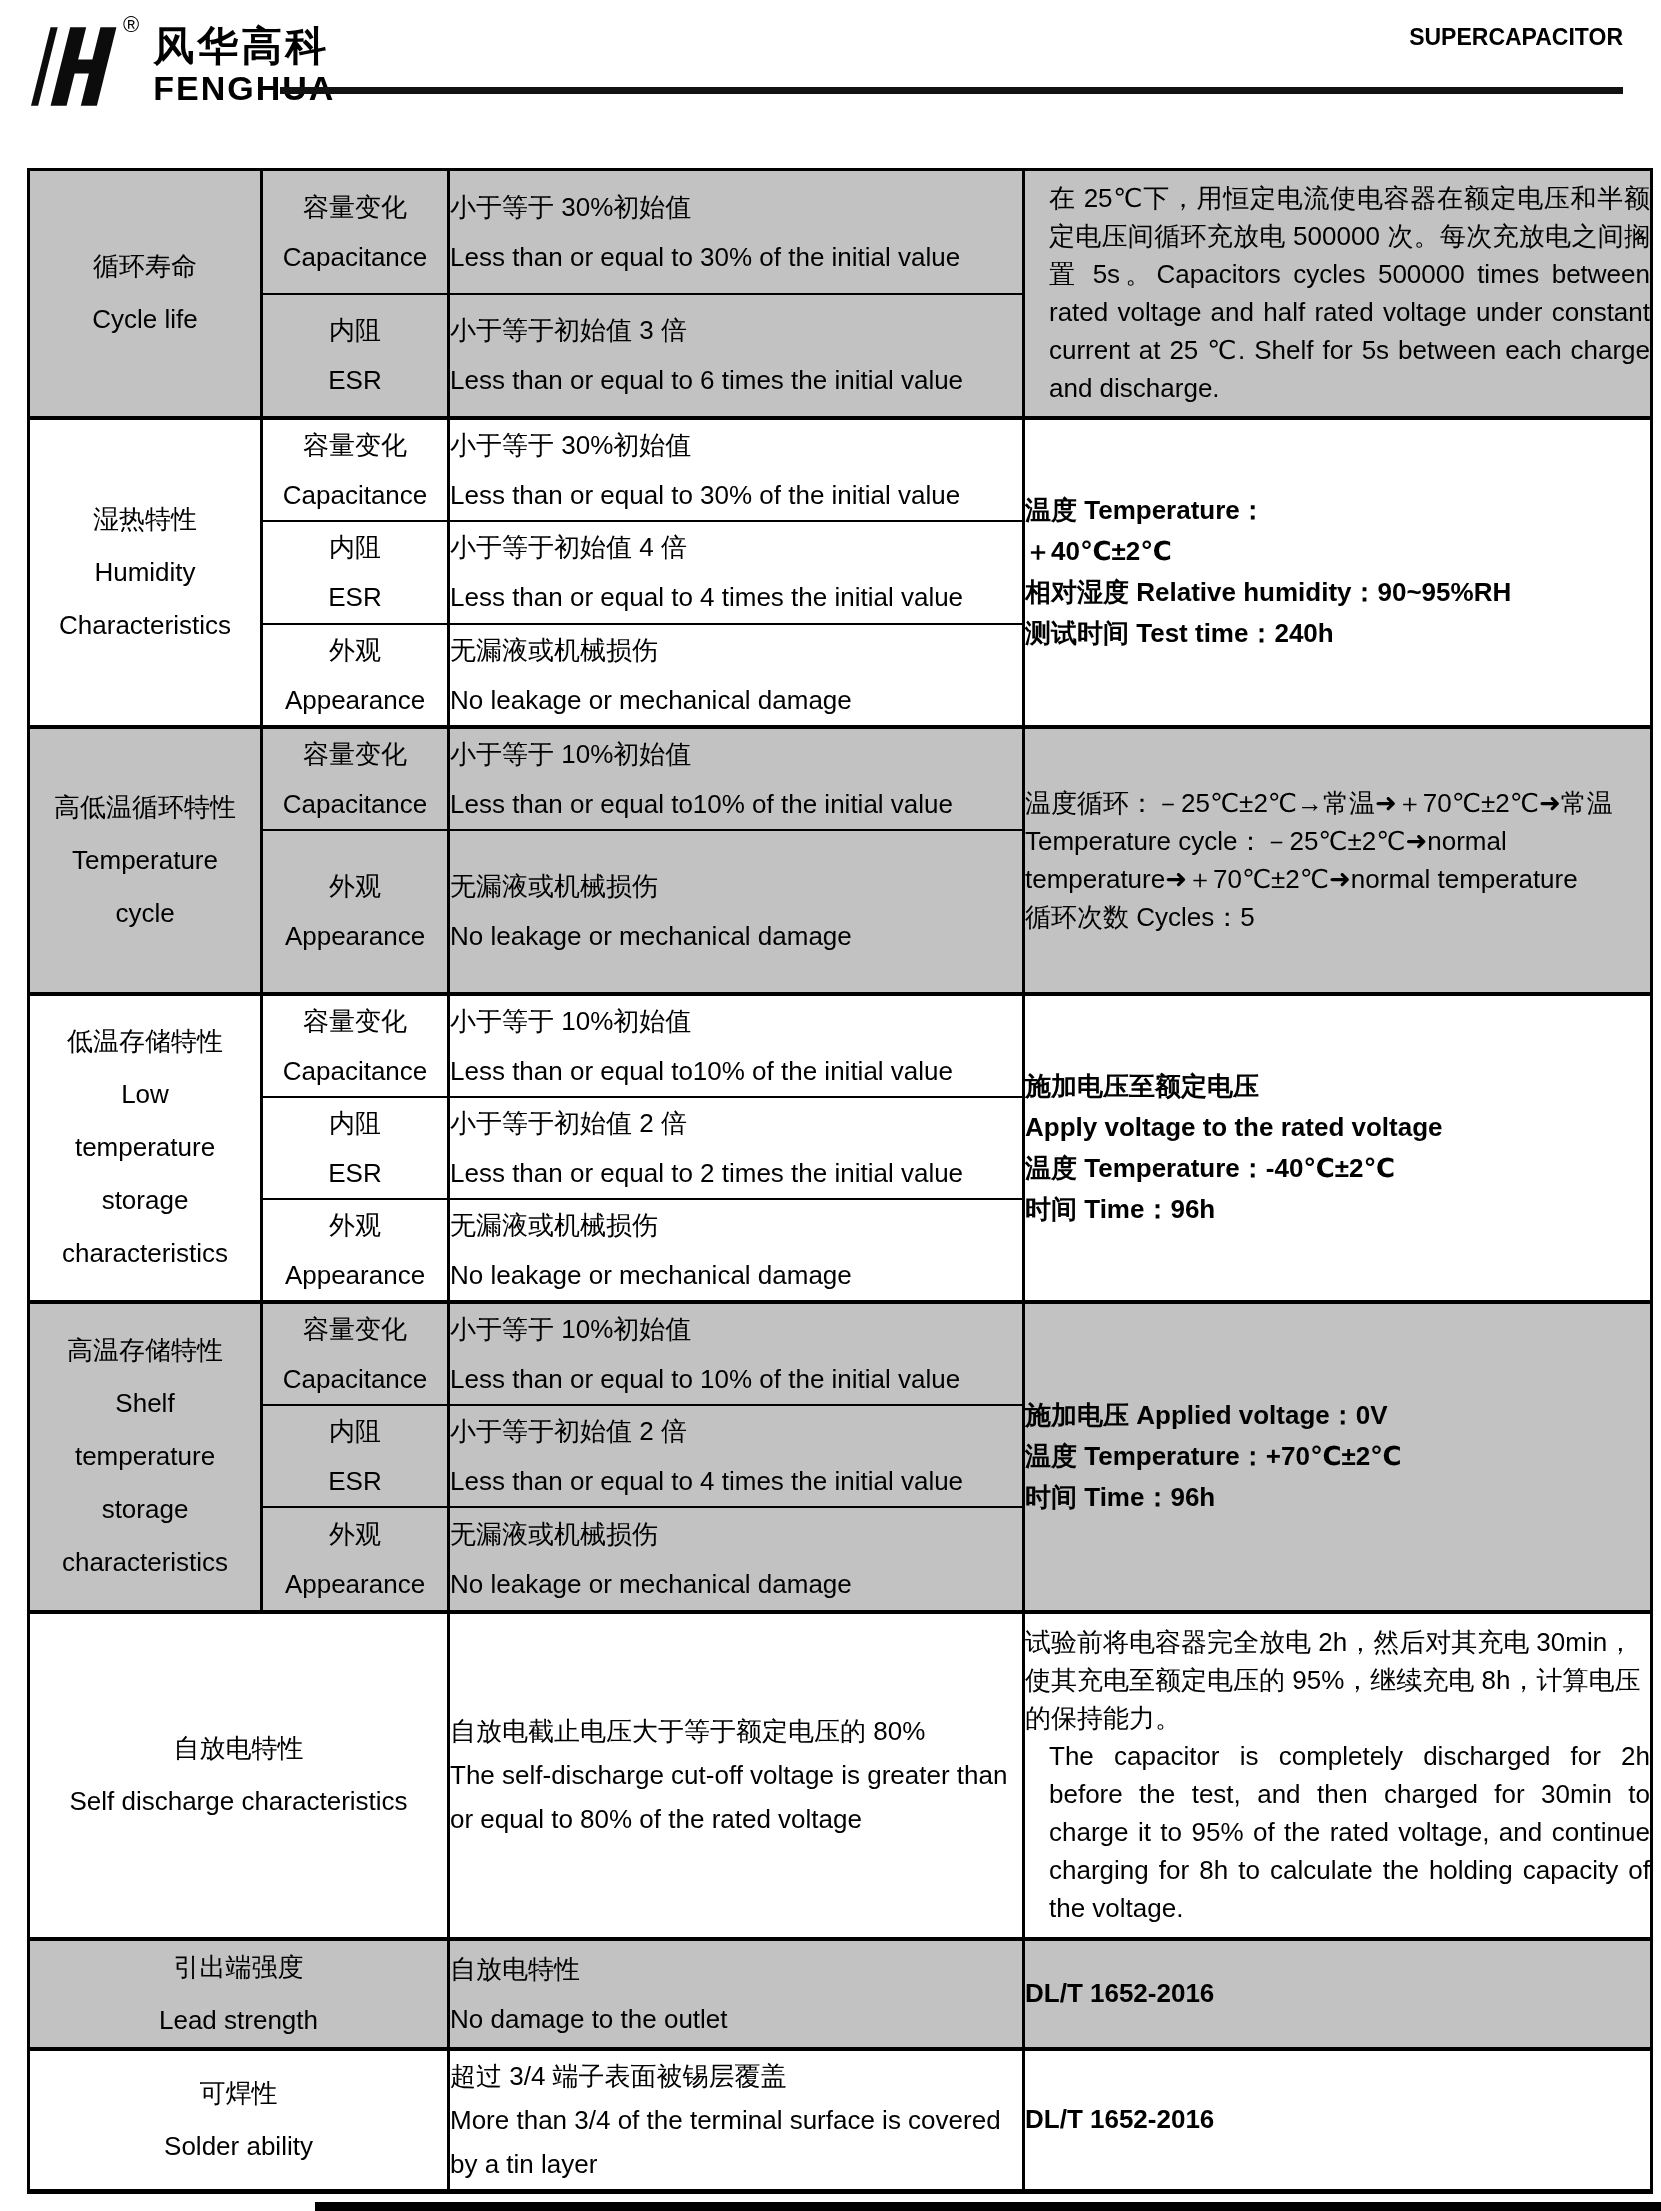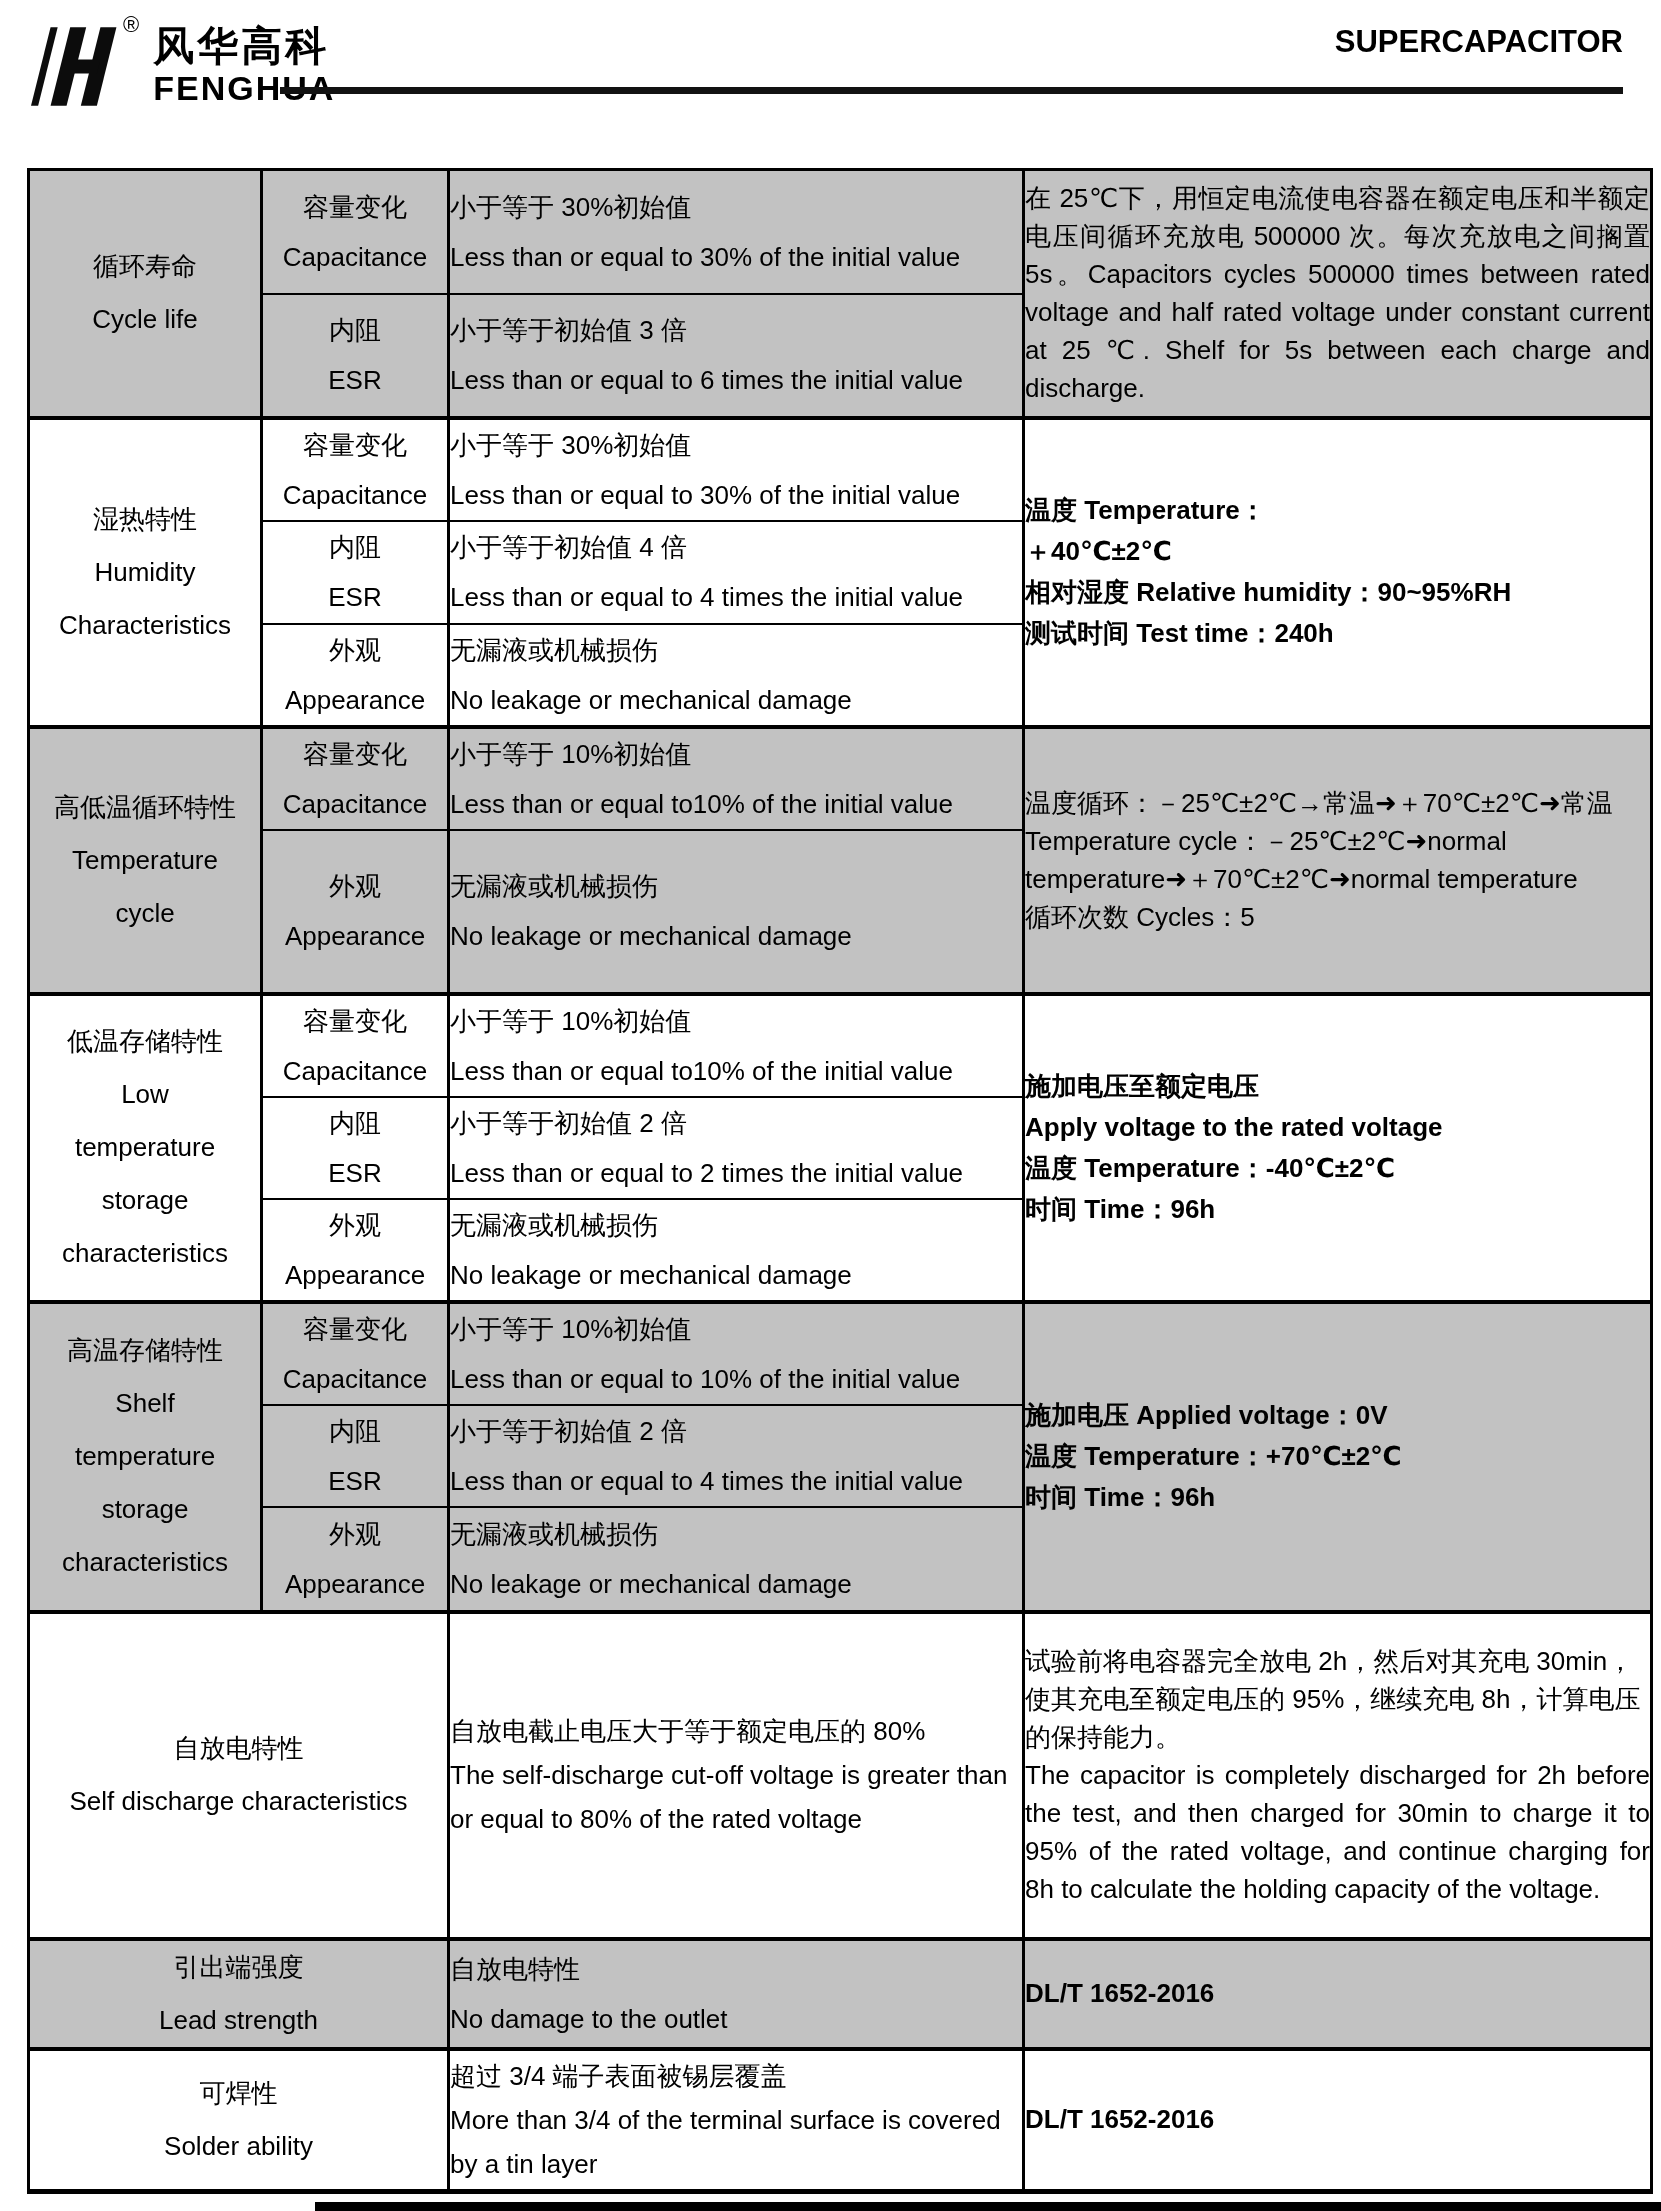--- a/index.html
+++ b/index.html
@@ -6,41 +6,41 @@
   body{font-family:"Liberation Sans","DejaVu Sans",sans-serif;color:#000;}
   .page{position:relative;width:1661px;height:2212px;background:#fff;overflow:hidden;}
 
   
   .logo{position:absolute;left:30px;top:14px;display:flex;align-items:flex-start;}
   .logo-mark{width:91px;height:89px;margin-top:8px;}
   .reg{font-size:22px;line-height:1;margin:0 6px 0 2px;}
   .brand{display:flex;flex-direction:column;margin-left:8px;margin-top:12px;}
   .brand-cn{font-size:41px;font-weight:bold;letter-spacing:3px;line-height:1.0;}
   .brand-en{font-size:34px;font-weight:bold;letter-spacing:2px;line-height:1.05;margin-top:4px;}
-  .page-title{position:absolute;top:24px;right:38px;font-size:31px;font-weight:bold;letter-spacing:0px;}
+  .page-title{position:absolute;top:24px;right:38px;font-size:23px;font-weight:bold;letter-spacing:0px;}
   .header-rule{position:absolute;left:280px;top:87px;width:1343px;height:7px;background:#121212;}
   .footer-bar{position:absolute;left:315px;bottom:0;width:1346px;height:10px;background:#000;}
 
   
   table.spec{position:absolute;left:27px;top:168px;width:1623px;border-collapse:collapse;
              table-layout:fixed;font-size:26px;border:3px solid #000;}
   table.spec td{border:2px solid #000;border-left-width:3px;border-right-width:3px;
                 padding:0;vertical-align:middle;overflow:hidden;word-wrap:break-word;}
   tr.sec td{border-top-width:4px;}
   tr.last td{border-bottom-width:5px;}
   .gray td{background:#c2c2c2;}
   .white td{background:#ffffff;}
 
   .lab{text-align:center;line-height:53px;margin-left:40px;}
   .item{text-align:center;line-height:50px;}
   .req{text-align:left;padding:0 8px 0 14px;line-height:50px;}
   .req-ml{text-align:left;padding:0 40px 0 14px;line-height:44px;}
   .cond{text-align:left;padding:0 10px 0 14px;line-height:41px;font-weight:bold;}
   .cond-p{text-align:left;vertical-align:top;padding:8px 12px 0 14px;line-height:38px;}
-  .cond-p .just{text-align:justify;}
+  .cond-p .just{text-align:justify;margin-left:24px;}
   .h125{height:124px}.h104{height:103px}.h98{height:97px}.h166{height:164px}
   .h93{height:92px}.h103{height:102px}.h100{height:99px}.h106{height:105px}
   .h330{height:327px}.h96{height:95px}.h144{height:143px}
 </style>
 </head>
 <body>
 
 <div class="page">
 
   <div class="logo">

